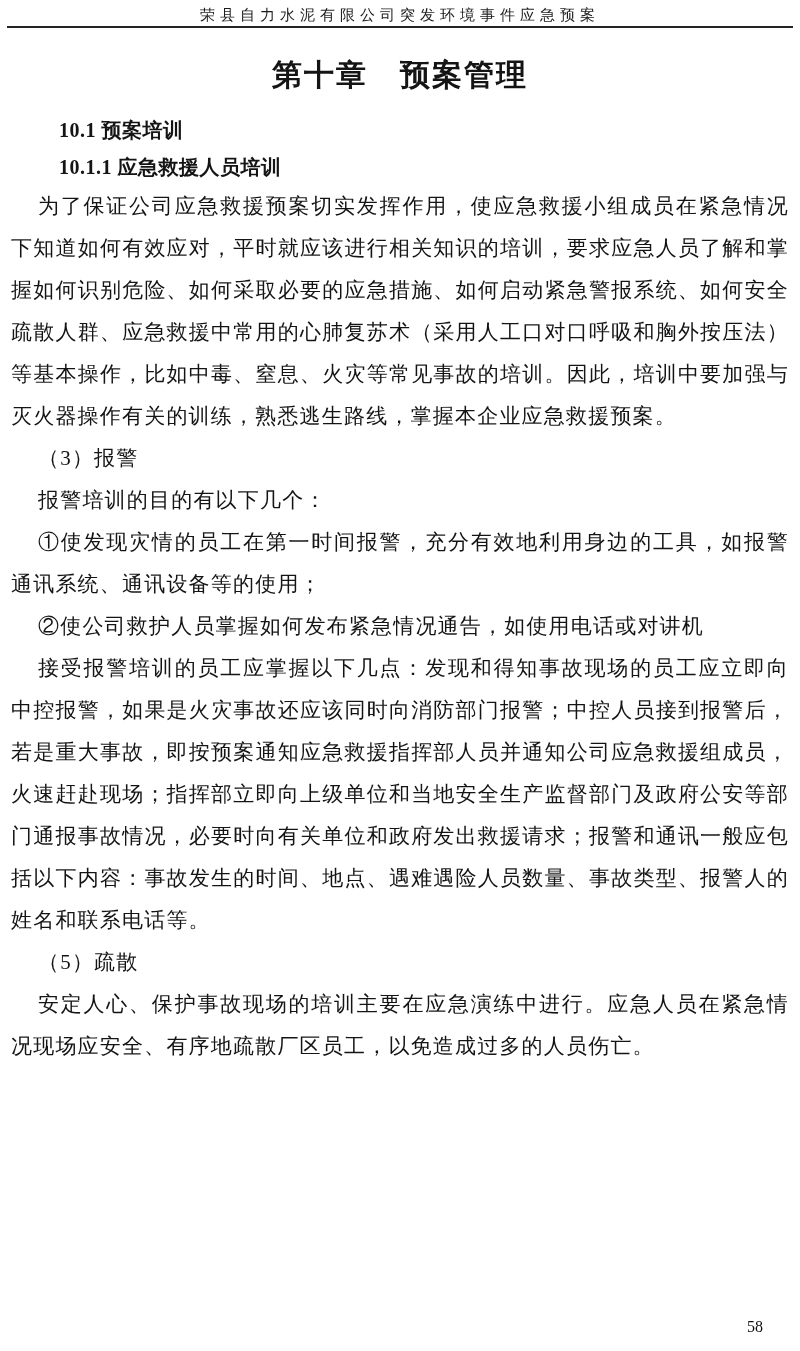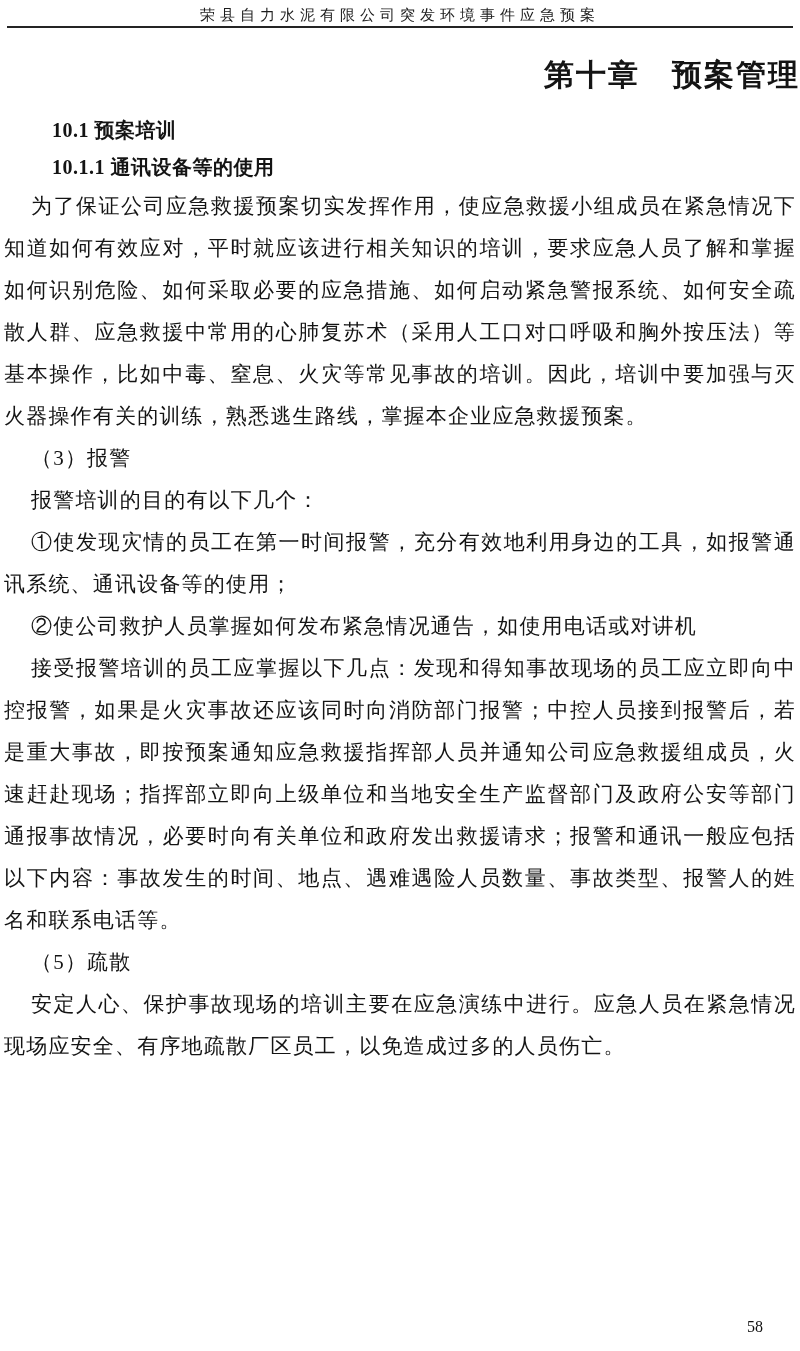--- a/index.html
+++ b/index.html
@@ -20,29 +20,29 @@
     padding-top:6px;
     line-height:18px;
     color:#1c1c1c;
   }
   .header-rule{
     height:0;
     border-top:2.5px solid #242424;
     margin:2px 7px 0 7px;
   }
   .chapter-title{
-    text-align:right;
+    text-align:center;
     font-size:30px;
     font-weight:700;
     letter-spacing:2px;
     margin:27px 0 0 0;
     line-height:40px;
   }
   .content{
-    padding:0 4px;
+    padding:0 11px;
   }
   .section-heading{
     font-size:20px;
     font-weight:700;
     margin:20px 0 0 48px;
     line-height:30px;
     letter-spacing:0.5px;
   }
   .section-heading.sub{
     margin-top:7px;
@@ -75,21 +75,21 @@
     <div class="running-header">荣县自力水泥有限公司突发环境事件应急预案</div>
     <div class="header-rule"></div>
   </header>
 
   <h1 class="chapter-title">第十章　预案管理</h1>
 
   <section class="content">
 
     <h2 class="section-heading">10.1 预案培训</h2>
 
-    <h2 class="section-heading sub">10.1.1 通讯设备等的使用</h2>
+    <h2 class="section-heading sub">10.1.1 应急救援人员培训</h2>
 
     <p>为了保证公司应急救援预案切实发挥作用，使应急救援小组成员在紧急情况下知道如何有效应对，平时就应该进行相关知识的培训，要求应急人员了解和掌握如何识别危险、如何采取必要的应急措施、如何启动紧急警报系统、如何安全疏散人群、应急救援中常用的心肺复苏术（采用人工口对口呼吸和胸外按压法）等基本操作，比如中毒、窒息、火灾等常见事故的培训。因此，培训中要加强与灭火器操作有关的训练，熟悉逃生路线，掌握本企业应急救援预案。</p>
 
     <p>（3）报警</p>
 
     <p>报警培训的目的有以下几个：</p>
 
     <p>①使发现灾情的员工在第一时间报警，充分有效地利用身边的工具，如报警通讯系统、通讯设备等的使用；</p>
 
     <p>②使公司救护人员掌握如何发布紧急情况通告，如使用电话或对讲机</p>

